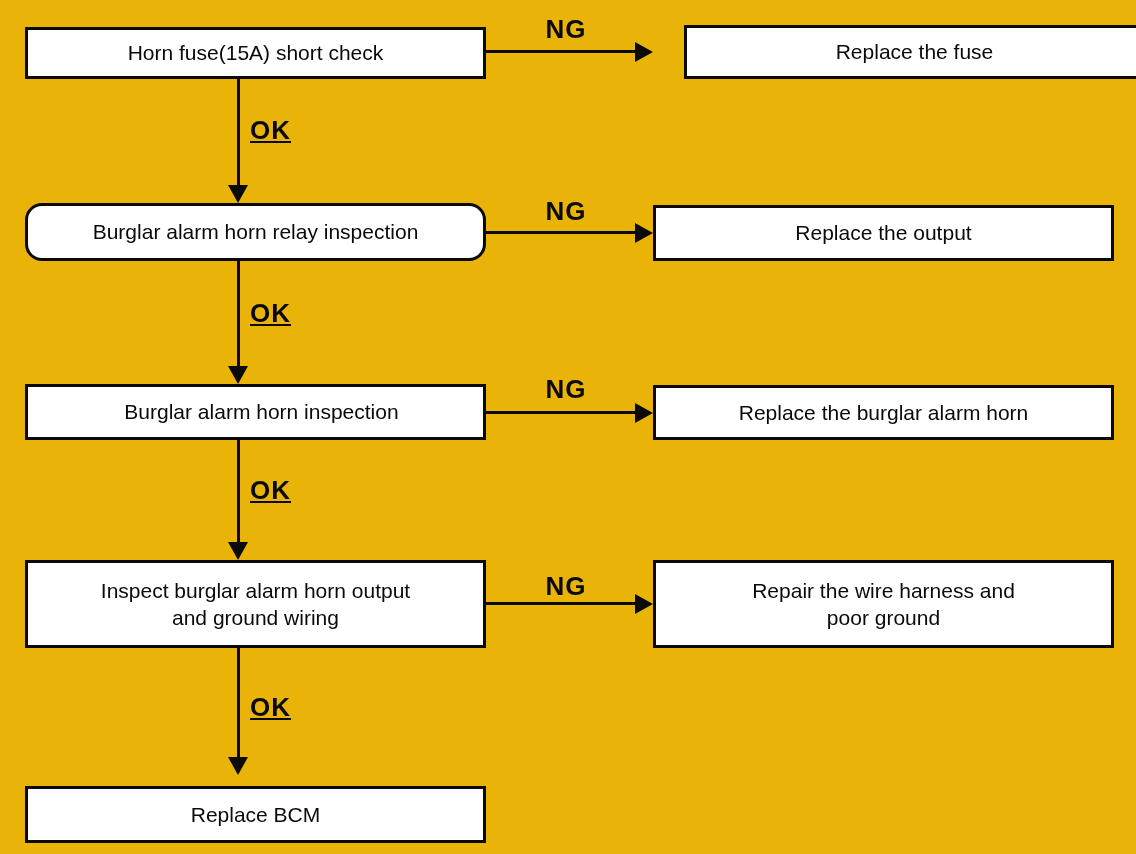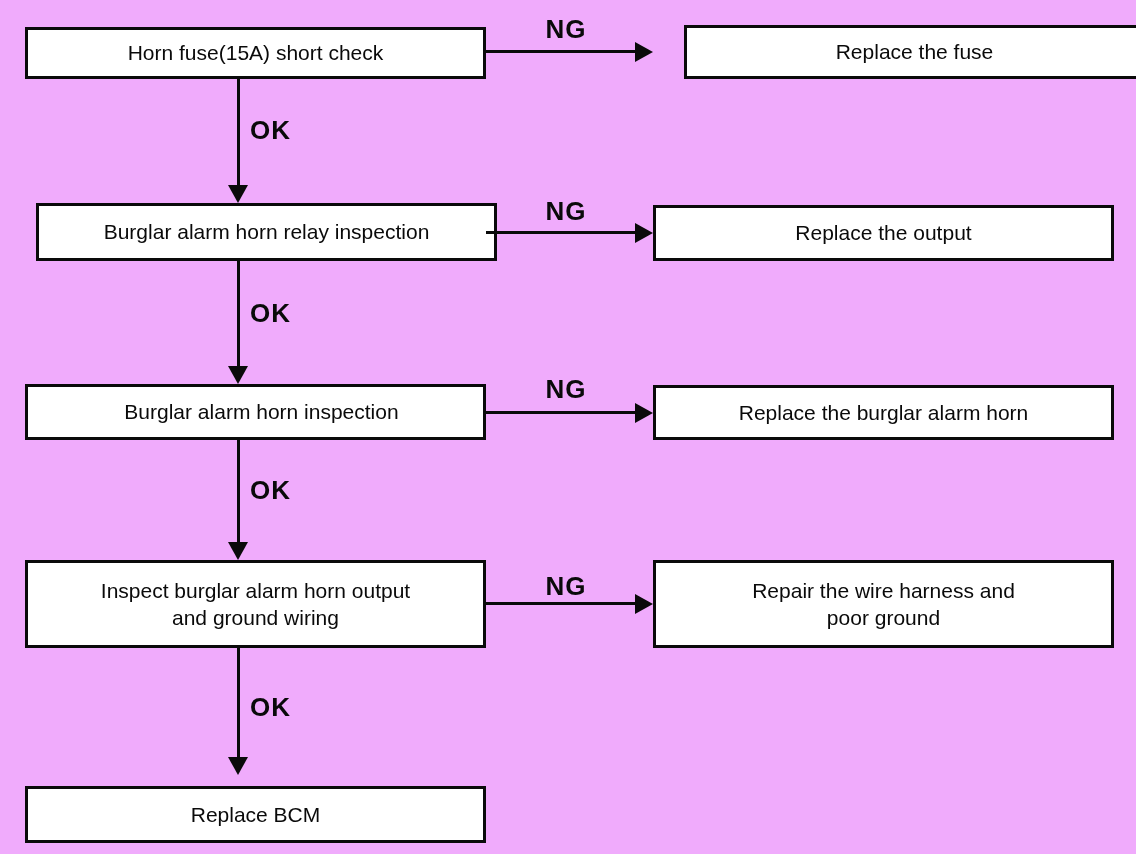--- a/index.html
+++ b/index.html
@@ -1,40 +1,40 @@
 <!DOCTYPE html>
 <html><head>
 <meta charset="utf-8">
 <style>
   html, body { margin: 0; padding: 0; background: #ffffff; }
   .canvas {
     position: relative;
     width: 1136px;
     height: 854px;
-    background: #f0abfc;
+    background: #eab308;
     font-family: "Liberation Sans", "DejaVu Sans", sans-serif;
     color: #0a0a0a;
     overflow: hidden;
   }
   .box {
     position: absolute;
     box-sizing: border-box;
     border: 3px solid #0a0a0a;
     background: #ffffff;
     display: flex;
     align-items: center;
     justify-content: center;
     text-align: center;
     font-size: 21px;
     line-height: 1.3;
     white-space: pre-line;
   }
   
   .pos-b1 { left: 25px;  top: 27px;  width: 461px; height: 52px; }
-  .pos-b2 { left: 36px;  top: 203px; width: 461px; height: 58px; }
+  .pos-b2 { left: 25px;  top: 203px; width: 461px; height: 58px; border-radius: 17px; }
   .pos-b3 { left: 25px;  top: 384px; width: 461px; height: 56px; padding-left: 12px; }
   .pos-b4 { left: 25px;  top: 560px; width: 461px; height: 88px; }
   .pos-b5 { left: 25px;  top: 786px; width: 461px; height: 57px; }
   
   .pos-r1 { left: 684px; top: 25px;  width: 461px; height: 54px; }
   .pos-r2 { left: 653px; top: 205px; width: 461px; height: 56px; }
   .pos-r3 { left: 653px; top: 385px; width: 461px; height: 55px; text-align: center; }
   .pos-r4 { left: 653px; top: 560px; width: 461px; height: 88px; }
 
   
@@ -77,21 +77,21 @@
     font-size: 26px;
     line-height: 1;
     letter-spacing: 1px;
     color: #0a0a0a;
   }
   .ng-label { left: 486px; width: 160px; text-align: center; }
   .pos-ng1 { top: 16px;  }
   .pos-ng2 { top: 198px; }
   .pos-ng3 { top: 376px; }
   .pos-ng4 { top: 573px; }
-  .ok-label { left: 250px; }
+  .ok-label { left: 250px; text-decoration: underline; }
   .pos-ok1 { top: 117px; }
   .pos-ok2 { top: 300px; }
   .pos-ok3 { top: 477px; }
   .pos-ok4 { top: 694px; }
 </style>
 </head>
 <body>
 
 <div class="canvas">
 

